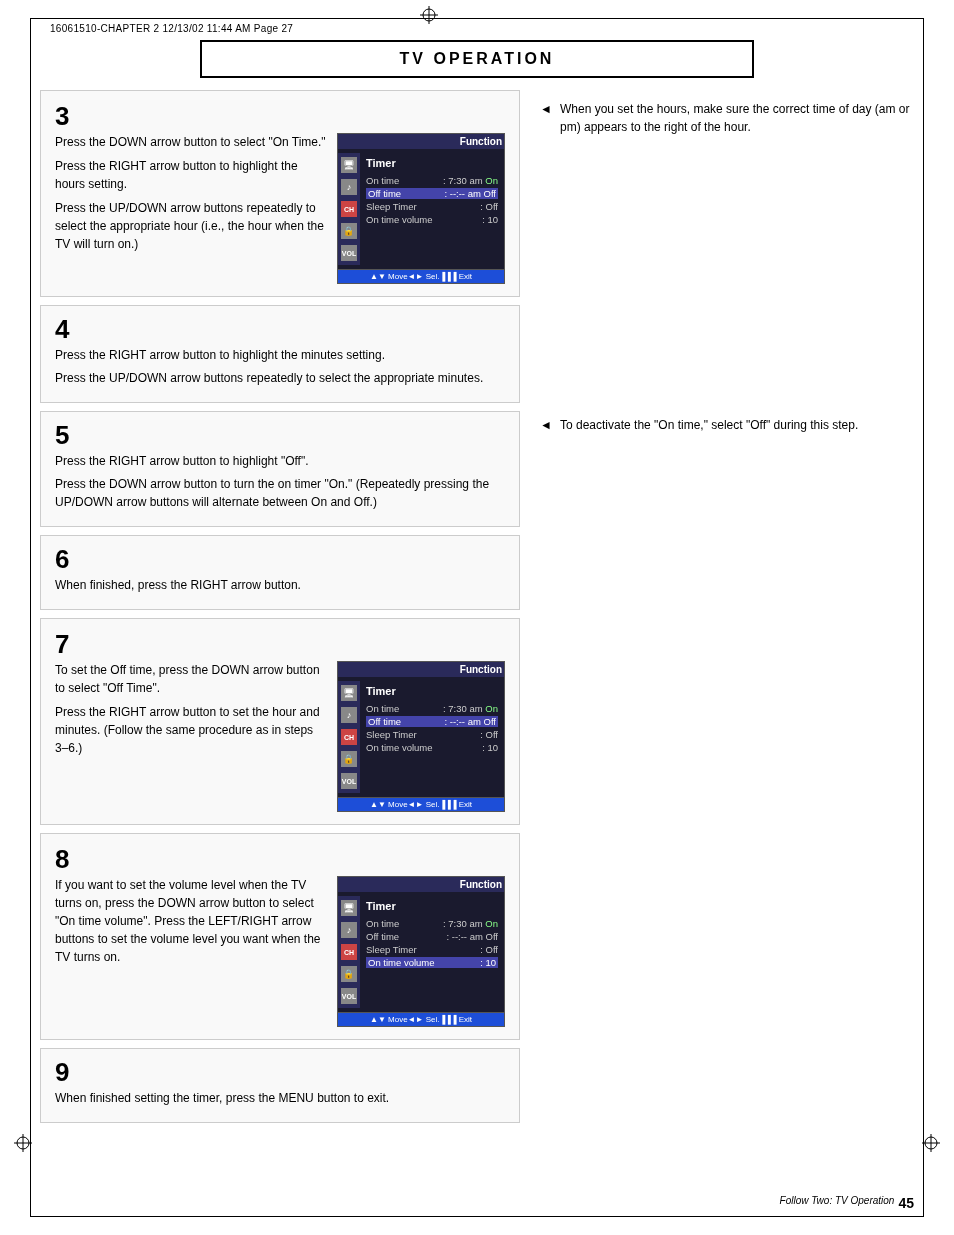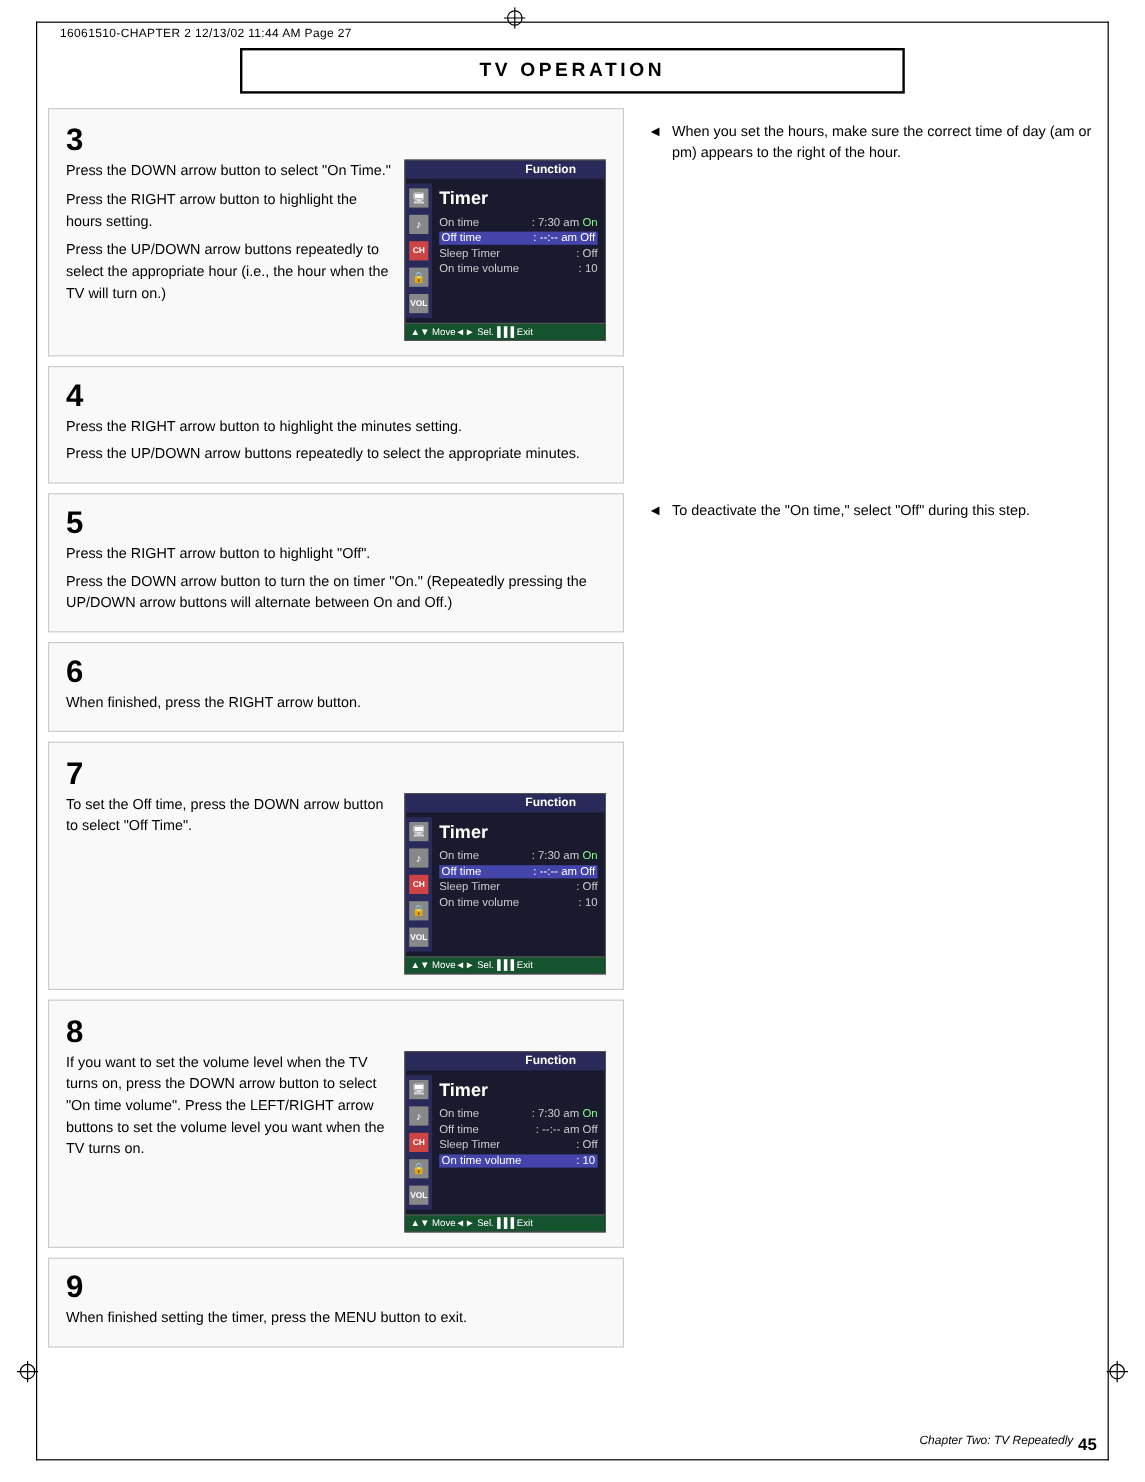--- a/index.html
+++ b/index.html
@@ -121,21 +121,21 @@
       flex-shrink: 0;
       background: #1a1a2e;
       color: #fff;
       font-size: 10px;
       border: 1px solid #555;
     }
 
     .tv-menu-header {
       background: #2a2a5a;
       text-align: right;
-      padding: 2px 24px;
+      padding: 2px 2px;
       font-size: 10px;
       font-weight: bold;
       color: #fff;
     }
 
     .tv-menu-body {
       display: flex;
       padding: 4px 0;
     }
 
@@ -163,21 +163,21 @@
     .tv-icon.active {
       background: #cc4444;
     }
 
     .tv-menu-main {
       flex: 1;
       padding: 4px 6px;
     }
 
     .tv-menu-title {
-      font-size: 15px;
+      font-size: 11px;
       font-weight: bold;
       margin-bottom: 6px;
       color: #fff;
     }
 
     .tv-menu-row {
       display: flex;
       justify-content: space-between;
       font-size: 9.5px;
       margin-bottom: 2px;
@@ -187,23 +187,23 @@
     .tv-menu-row.highlighted {
       background: #4444aa;
       color: #fff;
       padding: 0 2px;
     }
 
     .tv-menu-row .label { flex: 1; }
     .tv-menu-row .value { text-align: right; }
 
     .tv-menu-footer {
-      background: #14532d;
-      display: flex;
-      justify-content: flex-start;
+      background: #1d4ed8;
+      display: flex;
+      justify-content: center;
       padding: 2px 4px;
       font-size: 8px;
       color: #fff;
       border-top: 1px solid #555;
     }
 
     .tv-menu-footer span {
       display: flex;
       align-items: center;
       gap: 2px;
@@ -421,20 +421,21 @@
         <div class="step-text">
           <p>When finished, press the <span class="bold">RIGHT</span> arrow button.</p>
         </div>
       </div>
 
       <div class="step-section">
         <div class="step-number">7</div>
         <div class="step-content">
           <div class="step-text">
             <p>To set the Off time, press the <span class="bold">DOWN</span> arrow button to select "Off Time".</p>
+            <p>Press the <span class="bold">RIGHT</span> arrow button to set the hour and minutes. (Follow the same procedure as in steps 3–6.)</p>
           </div>
 
           <div class="tv-menu">
             <div class="tv-menu-header">Function</div>
             <div class="tv-menu-body">
               <div class="tv-menu-icons">
                 <div class="tv-icon">
                     <span class="icon-tv">🖥</span>
                   </div>
                 <div class="tv-icon">
@@ -548,15 +549,15 @@
       <div class="annotation right-col-top">When you set the hours, make sure the correct time of day (am or pm) appears to the right of the hour.</div>
       <div style="margin-top: 280px;">
         <div class="annotation">To deactivate the "On time," select "Off" during this step.</div>
       </div>
     </div>
 
   </div>
 </div>
 
 <div class="page-footer">
-  <span class="footer-text">Chapter Two: TV Repeatedly</span>
+  <span class="footer-text">Follow Two: TV Operation</span>
   <span class="page-num">45</span>
 </div>
 
 </body></html>

